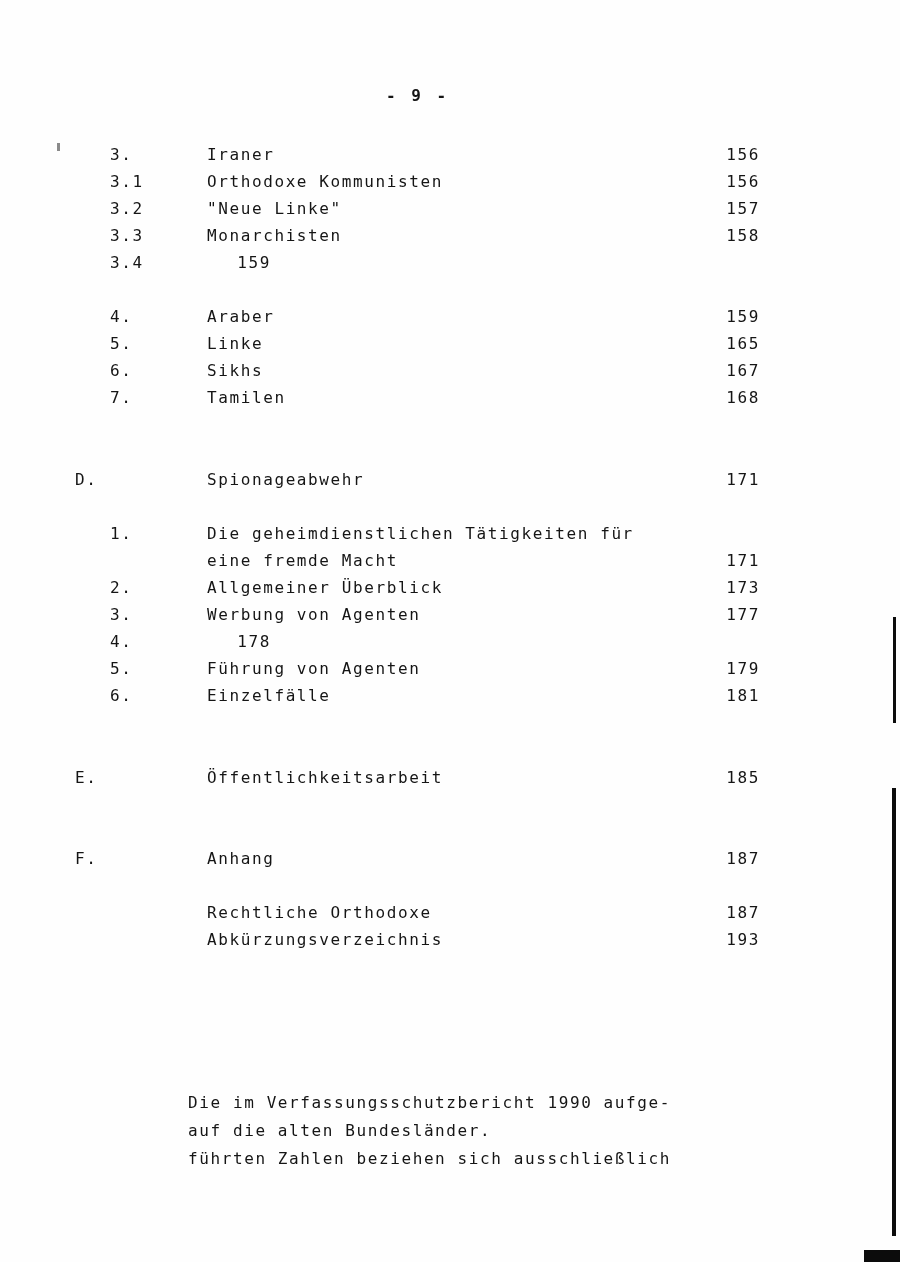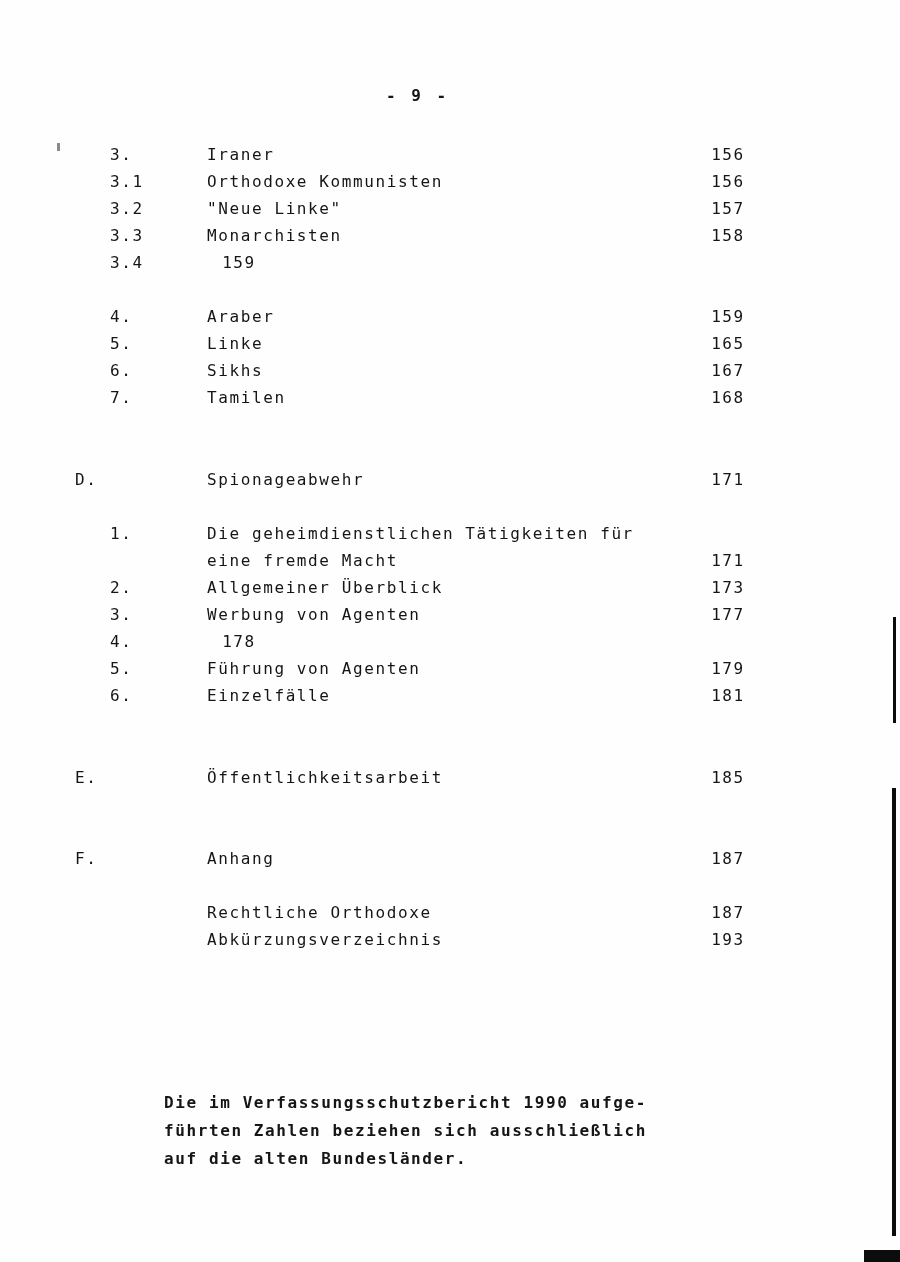--- a/index.html
+++ b/index.html
@@ -48,29 +48,29 @@
   .toc-row.level-letter .col-num {
     padding-left: 0;
   }
   .col-title {
     flex: 1 1 auto;
     overflow: visible;
   }
   .col-page {
     flex: none;
     width: 64px;
-    text-align: center;
+    text-align: right;
   }
   .footnote {
     margin-top: 136px;
-    margin-left: 89px;
+    margin-left: 113px;
     font-size: 16px;
     letter-spacing: 1.6px;
     line-height: 28px;
-    font-weight: 700;
+    font-weight: 400;
   }
   .footnote div { white-space: nowrap; }
   .artifact {
     position: absolute;
     background: #0c0c0c;
   }
   .artifact.bar-a { left: 893px; top: 617px; width: 3px; height: 106px; }
   .artifact.bar-b { left: 892px; top: 788px; width: 4px; height: 448px; }
   .artifact.corner { left: 864px; top: 1250px; width: 36px; height: 12px; }
   .artifact.tick { left: 57px; top: 143px; width: 3px; height: 8px; background: #8a8a8a; }
@@ -197,22 +197,22 @@
         <div class="toc-row">
           <span class="col-num"></span>
           <span class="col-title">Abkürzungsverzeichnis</span>
           <span class="col-page">193</span>
         </div>
       </div>
     </div>
 
   <div class="footnote">
     <div>Die im Verfassungsschutzbericht 1990 aufge-</div>
+    <div>auf die alten Bundesländer.</div>
     <div>führten Zahlen beziehen sich ausschließlich</div>
-    <div>auf die alten Bundesländer.</div>
   </div>
 
   <div class="artifact bar-a"></div>
   <div class="artifact bar-b"></div>
   <div class="artifact corner"></div>
   <div class="artifact tick"></div>
 
 </div>
 
 </body></html>

